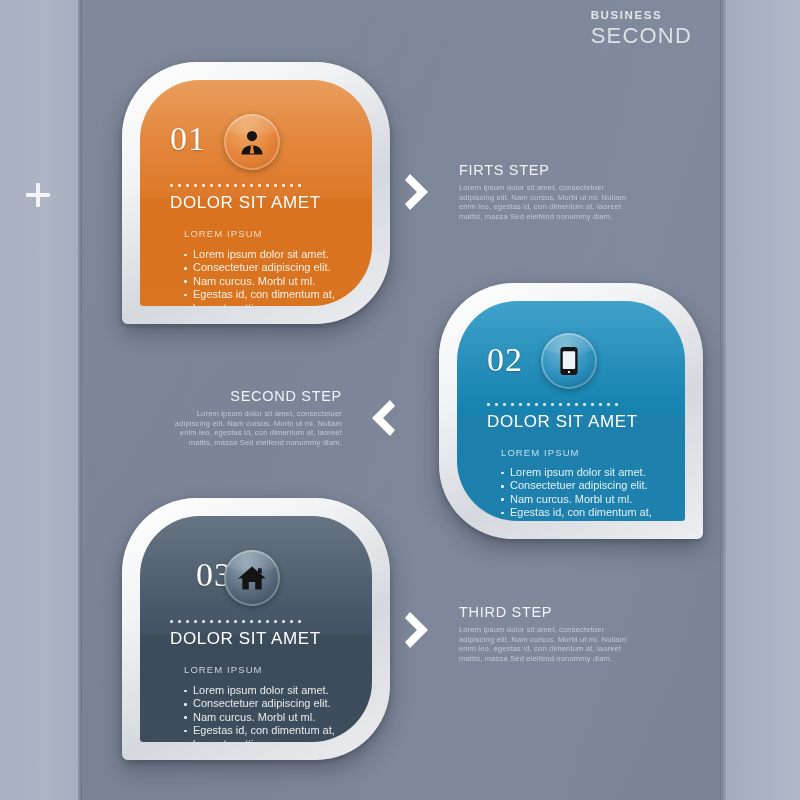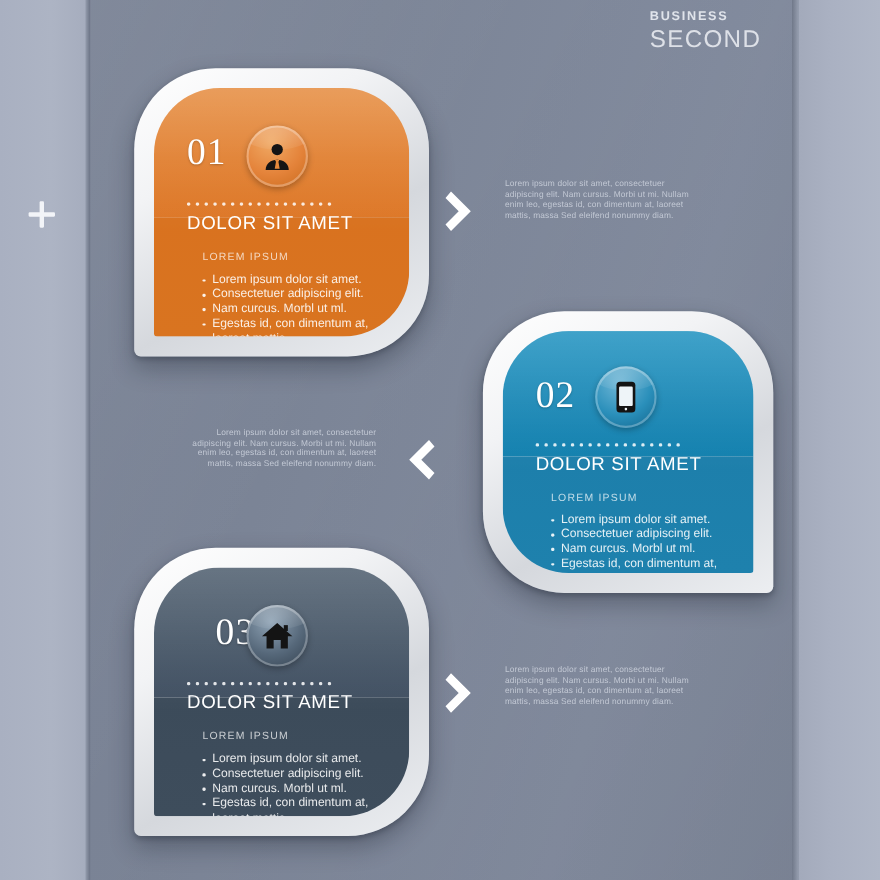--- a/index.html
+++ b/index.html
@@ -205,20 +205,21 @@
       </ul>
     </div>
   </div>
 
   <div class="chev" style="left:404px;top:170px;">
     <svg width="30" height="44" viewBox="0 0 30 44">
         <path d="M6 4 L24 22 L6 40 L1 34 L13 22 L1 10 Z" fill="#ffffff"></path>
       </svg>
   </div>
   <div class="step" style="left:459px;top:162px;">
+    <h3>FIRTS STEP</h3>
     <p>Lorem ipsum dolor sit amet, consectetuer adipiscing elit. Nam cursus. Morbi ut mi. Nullam enim leo, egestas id, con dimentum at, laoreet mattis, massa Sed eleifend nonummy diam.</p>
   </div>
 
   <div class="card" style="left:418px;top:283px;width:264px;height:256px;margin-left:21px;">
     <div class="frame r-right"></div>
     <div class="inner ri-right" style="left:18px;top:18px;right:18px;bottom:18px;">
       <div class="inner-top" style="height:52%;background:linear-gradient(180deg,#1b90bf 0%,#1585b4 55%,#1280ae 100%);"></div>
       <div class="inner-bot" style="height:48%;background:linear-gradient(180deg,#1d7fab 0%,#1e81ad 100%);"></div>
       <div class="gloss"></div>
 
@@ -265,20 +266,21 @@
       </ul>
     </div>
   </div>
 
   <div class="chev" style="left:366px;top:396px;">
     <svg width="30" height="44" viewBox="0 0 30 44">
         <path d="M24 4 L6 22 L24 40 L29 34 L17 22 L29 10 Z" fill="#ffffff"></path>
       </svg>
   </div>
   <div class="step right-align" style="left:166px;top:388px;width:176px;">
+    <h3>SECOND STEP</h3>
     <p>Lorem ipsum dolor sit amet, consectetuer adipiscing elit. Nam cursus. Morbi ut mi. Nullam enim leo, egestas id, con dimentum at, laoreet mattis, massa Sed eleifend nonummy diam.</p>
   </div>
 
   <div class="card" style="left:122px;top:498px;width:268px;height:262px;">
     <div class="frame r-left"></div>
     <div class="inner ri-left" style="left:18px;top:18px;right:18px;bottom:18px;">
       <div class="inner-top" style="height:52%;background:linear-gradient(180deg,#4a5a6b 0%,#445465 55%,#415062 100%);"></div>
       <div class="inner-bot" style="height:48%;background:linear-gradient(180deg,#3c4b5a 0%,#3e4d5c 100%);"></div>
       <div class="gloss"></div>
 
@@ -324,16 +326,17 @@
       </ul>
     </div>
   </div>
 
   <div class="chev" style="left:404px;top:608px;">
     <svg width="30" height="44" viewBox="0 0 30 44">
         <path d="M6 4 L24 22 L6 40 L1 34 L13 22 L1 10 Z" fill="#ffffff"></path>
       </svg>
   </div>
   <div class="step" style="left:459px;top:604px;">
+    <h3>THIRD STEP</h3>
     <p>Lorem ipsum dolor sit amet, consectetuer adipiscing elit. Nam cursus. Morbi ut mi. Nullam enim leo, egestas id, con dimentum at, laoreet mattis, massa Sed eleifend nonummy diam.</p>
   </div>
 
 </div>
 
 </body></html>

